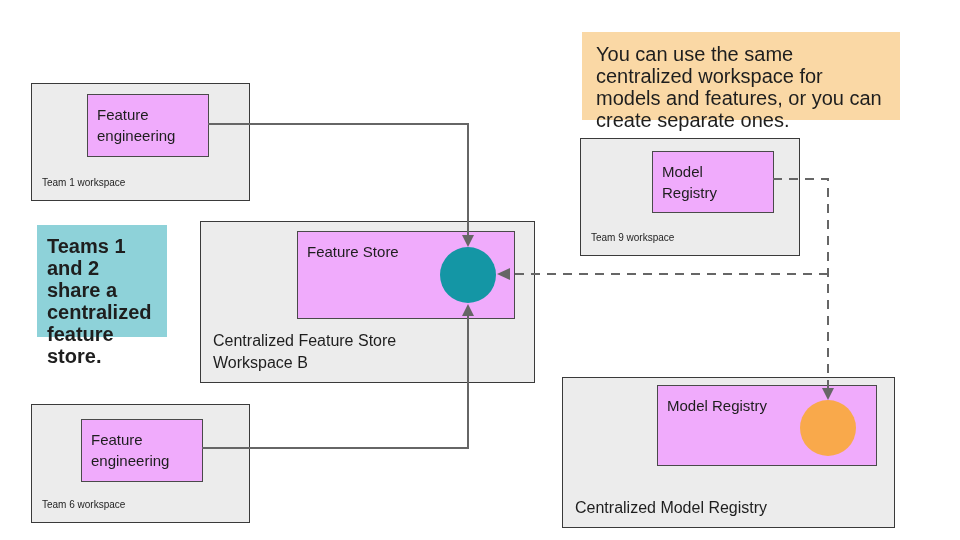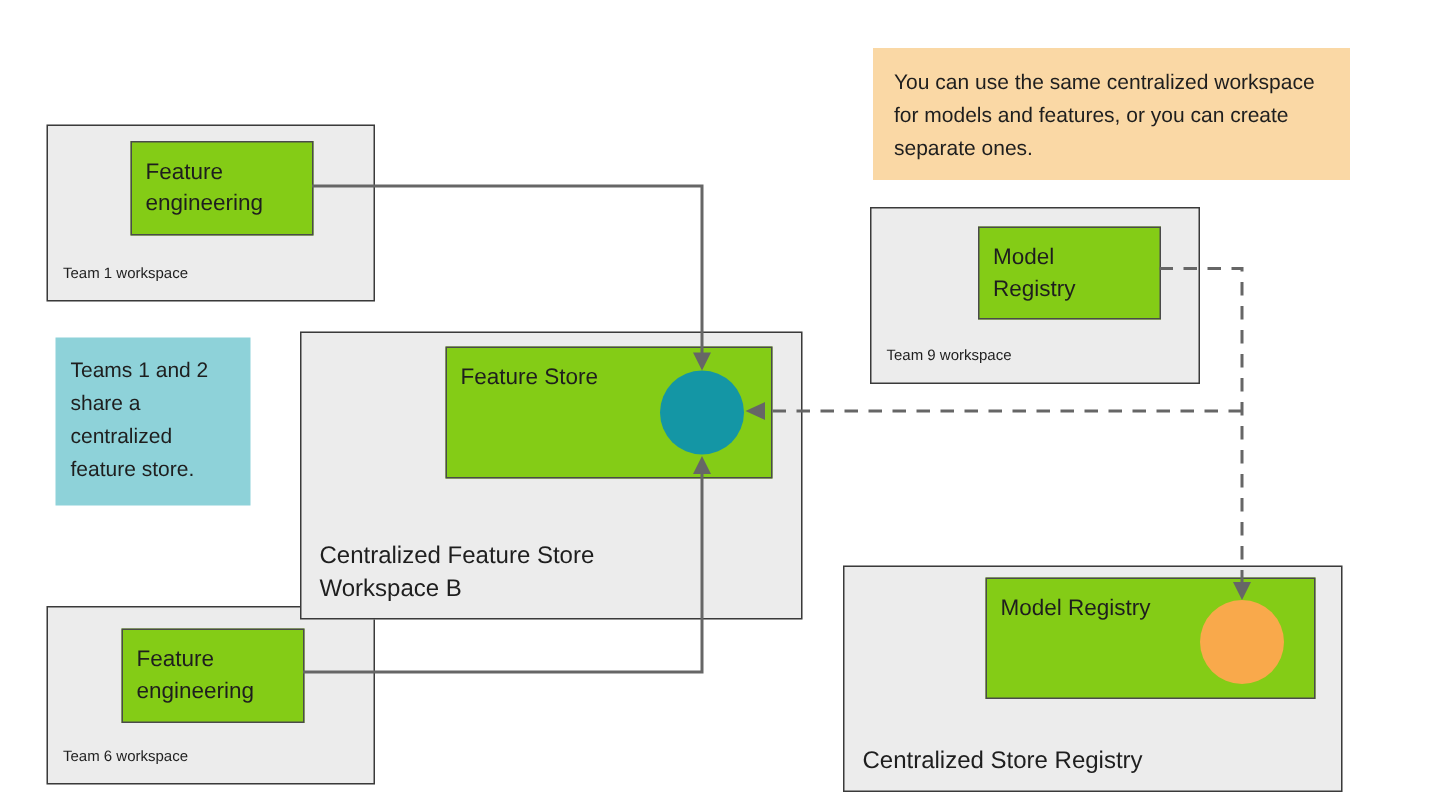--- a/index.html
+++ b/index.html
@@ -4,32 +4,32 @@
 <style>
   html,body{margin:0;padding:0;background:#ffffff;}
   .stage{
     position:relative;width:960px;height:540px;background:#ffffff;overflow:hidden;
     font-family:"Liberation Sans",sans-serif;color:#1e1e1e;
   }
   .ws{
     position:absolute;background:#ECECEC;border:1.6px solid #3a3a3a;box-sizing:border-box;
   }
   .comp{
-    position:absolute;background:#84cc16;border:1.4px solid #4a4a4a;box-sizing:border-box;
+    position:absolute;background:#f0abfc;border:1.4px solid #4a4a4a;box-sizing:border-box;
     font-size:15px;line-height:21px;padding:9px 9px;
   }
   .comp .narrow{display:inline-block;max-width:72px;}
   .ws-label{
     position:absolute;left:10px;bottom:12px;font-size:10px;white-space:nowrap;
   }
   .ws-label2{
     position:absolute;left:12px;bottom:8px;font-size:16px;line-height:22px;white-space:nowrap;
   }
   .note{
-    position:absolute;font-size:14px;line-height:22px;box-sizing:border-box;
+    position:absolute;font-size:20px;line-height:22px;box-sizing:border-box;
   }
   .note-orange{background:#FAD8A5;padding:11px 14px;}
   .note-teal{background:#8ED2D9;padding:10px 10px;}
   svg.connectors{position:absolute;left:0;top:0;pointer-events:none;}
 </style>
 </head>
 <body>
 
 <div class="stage">
 
@@ -47,44 +47,44 @@
     <div class="ws-label">Team 6 workspace</div>
   </div>
 
   <div class="ws" style="left:580px;top:138px;width:220px;height:118px;">
     <div class="comp" style="left:71px;top:12px;width:122px;height:62px;">
       <span class="narrow">Model Registry</span>
     </div>
     <div class="ws-label">Team 9 workspace</div>
   </div>
 
-  <div class="ws" style="left:200px;top:221px;width:335px;height:192px;">
+  <div class="ws" style="left:200px;top:221px;width:335px;height:162px;">
     <div class="comp" style="left:96px;top:9px;width:218px;height:88px;">
       <span>Feature Store</span>
     </div>
     <div class="ws-label2">
       <div>Centralized Feature Store</div>
       <div>Workspace B</div>
     </div>
   </div>
 
   <div class="ws" style="left:562px;top:377px;width:333px;height:151px;">
     <div class="comp" style="left:94px;top:7px;width:220px;height:81px;">
       <span>Model Registry</span>
     </div>
     <div class="ws-label2">
-      <div>Centralized Store Registry</div>
+      <div>Centralized Model Registry</div>
     </div>
   </div>
 
   <div class="note note-orange" style="left:582px;top:32px;width:318px;height:88px;">
     <span>You can use the same centralized workspace for models and features, or you can create separate ones.</span>
   </div>
 
-  <div class="note note-teal" style="left:37px;top:225px;width:130px;height:112px;">
+  <div class="note note-teal" style="left:37px;top:225px;width:130px;height:112px;font-weight:bold;">
     <span>Teams 1 and 2 share a centralized feature store.</span>
   </div>
 
   <svg class="connectors" width="960" height="540" viewBox="0 0 960 540">
 
     <circle cx="468" cy="275" r="28" fill="#1496A5"></circle>
     <circle cx="828" cy="428" r="28" fill="#F9A94B"></circle>
 
     <polyline points="208,124 468,124 468,236" fill="none" stroke="#666666" stroke-width="2"></polyline>
     <polygon points="462,235 474,235 468,247" fill="#666666"></polygon>

